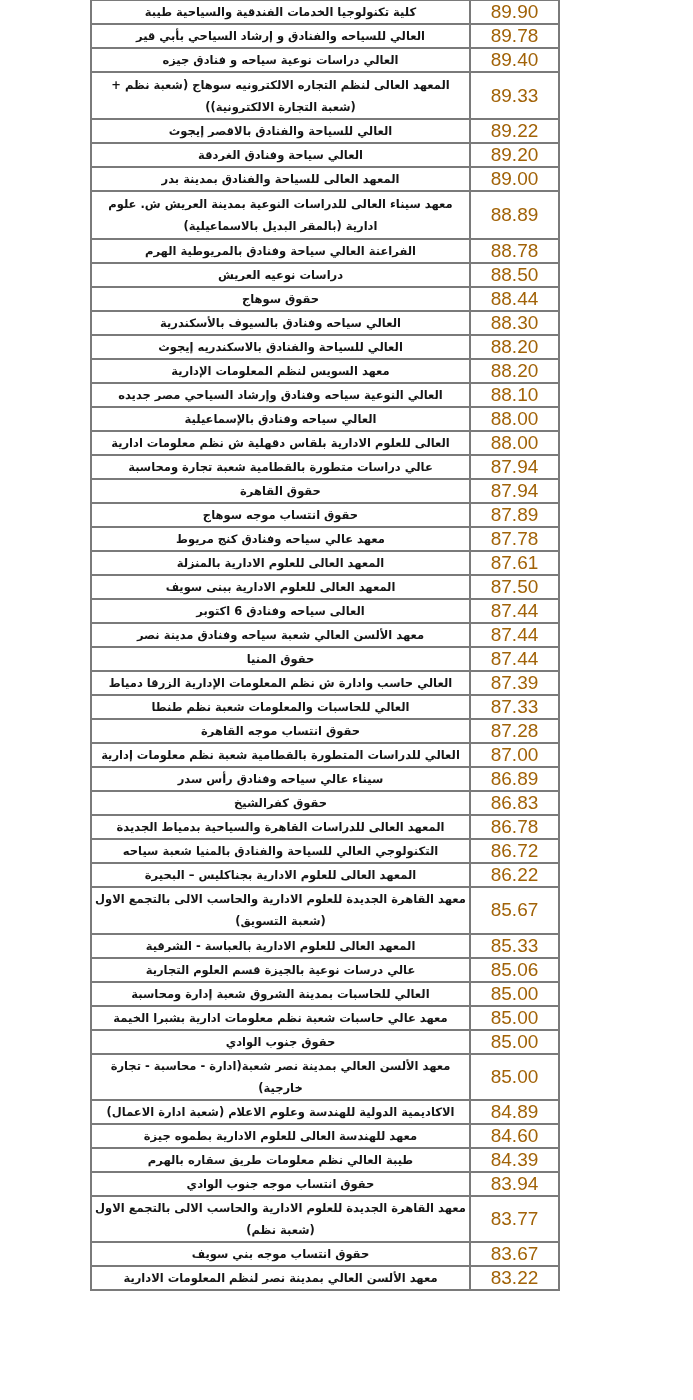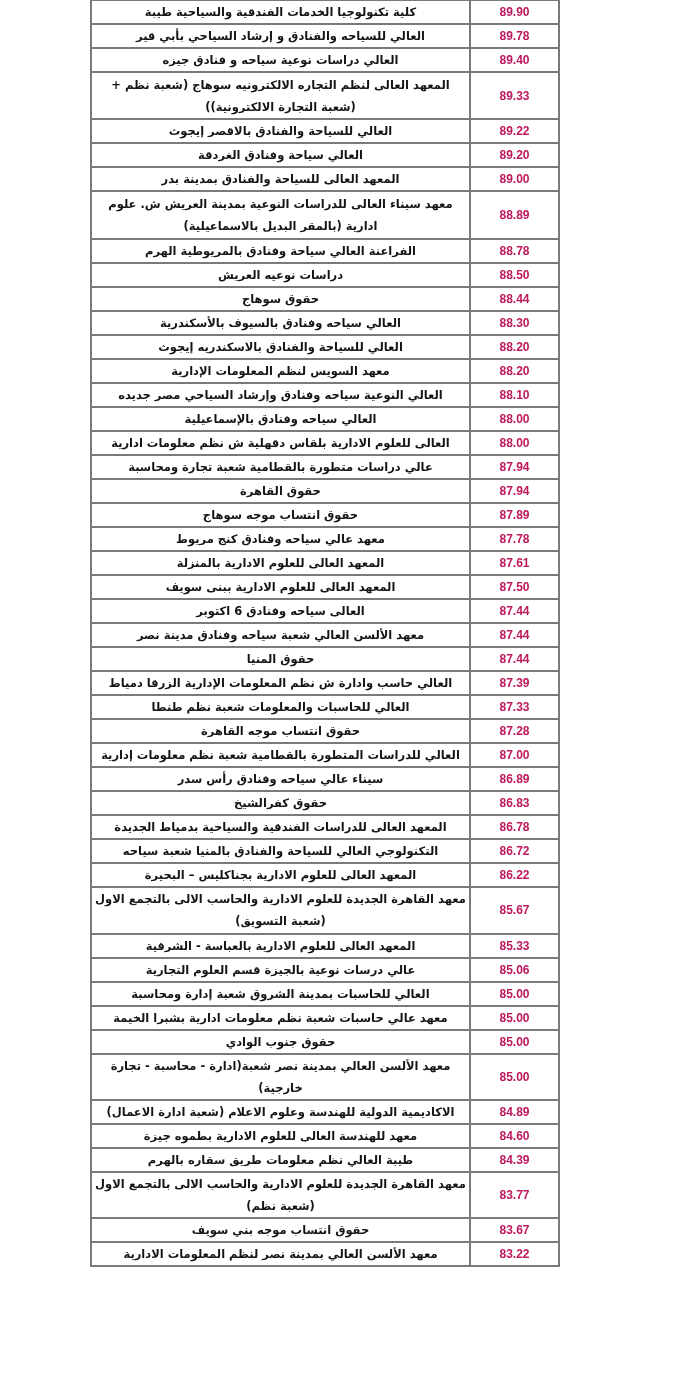--- a/index.html
+++ b/index.html
@@ -39,23 +39,23 @@
       font-size: 11.5px;
       font-weight: bold;
       line-height: 22px;
       padding: 0 2px;
       white-space: normal;
       border-radius: 8px;
     }
     td.score-cell {
       width: 87px;
       font-family: "Liberation Sans", sans-serif;
-      font-size: 12px;
-      font-weight: bold;
-      color: #be185d;
+      font-size: 19px;
+      font-weight: normal;
+      color: #a16207;
     }
     tr.row-single td { height: 21.7px; }
     tr.row-double td { height: 45.4px; }
     tr.row-double td.name-cell { line-height: 22px; }
   </style>
 </head>
 <body>
 
 <div class="table-wrap">
   <table class="scores">
@@ -182,21 +182,21 @@
         </tr>
         <tr class="row-single">
           <td class="name-cell">سيناء عالي سياحه وفنادق رأس سدر</td>
           <td class="score-cell">86.89</td>
         </tr>
         <tr class="row-single">
           <td class="name-cell">حقوق كفرالشيخ</td>
           <td class="score-cell">86.83</td>
         </tr>
         <tr class="row-single">
-          <td class="name-cell">المعهد العالى للدراسات الفندقية والسياحية بدمياط الجديدة</td>
+          <td class="name-cell">المعهد العالى للدراسات القاهرة والسياحية بدمياط الجديدة</td>
           <td class="score-cell">86.78</td>
         </tr>
         <tr class="row-single">
           <td class="name-cell">التكنولوجي العالي للسياحة والفنادق بالمنيا شعبة سياحه</td>
           <td class="score-cell">86.72</td>
         </tr>
         <tr class="row-single">
           <td class="name-cell">المعهد العالى للعلوم الادارية بجناكليس – البحيرة</td>
           <td class="score-cell">86.22</td>
         </tr>
@@ -232,20 +232,24 @@
           <td class="name-cell">الاكاديمية الدولية للهندسة وعلوم الاعلام (شعبة ادارة الاعمال)</td>
           <td class="score-cell">84.89</td>
         </tr>
         <tr class="row-single">
           <td class="name-cell">معهد للهندسة العالى للعلوم الادارية بطموه جيزة</td>
           <td class="score-cell">84.60</td>
         </tr>
         <tr class="row-single">
           <td class="name-cell">طيبة العالي نظم معلومات طريق سقاره بالهرم</td>
           <td class="score-cell">84.39</td>
+        </tr>
+        <tr class="row-single">
+          <td class="name-cell">حقوق انتساب موجه جنوب الوادي</td>
+          <td class="score-cell">83.94</td>
         </tr>
         <tr class="row-single">
           <td class="name-cell">معهد القاهرة الجديدة للعلوم الادارية والحاسب الالى بالتجمع الاول (شعبة نظم)</td>
           <td class="score-cell">83.77</td>
         </tr>
         <tr class="row-single">
           <td class="name-cell">حقوق انتساب موجه بني سويف</td>
           <td class="score-cell">83.67</td>
         </tr>
         <tr class="row-single">

